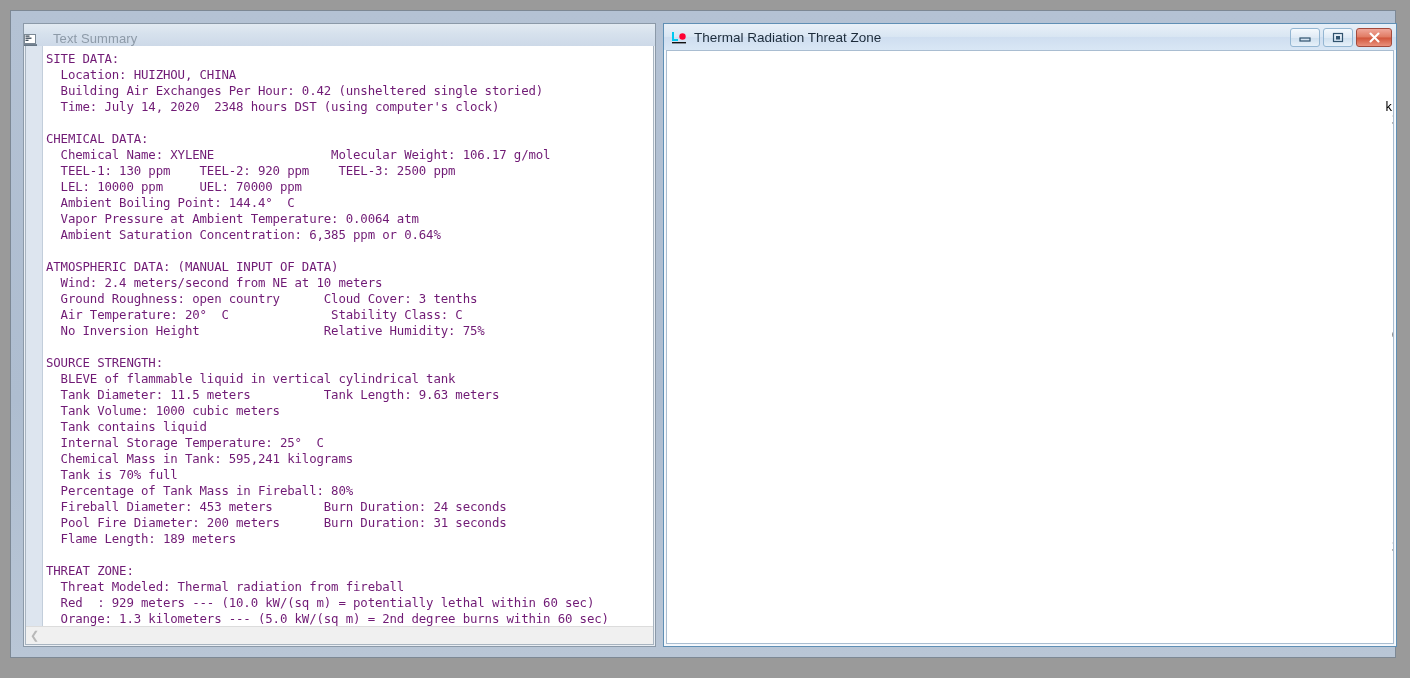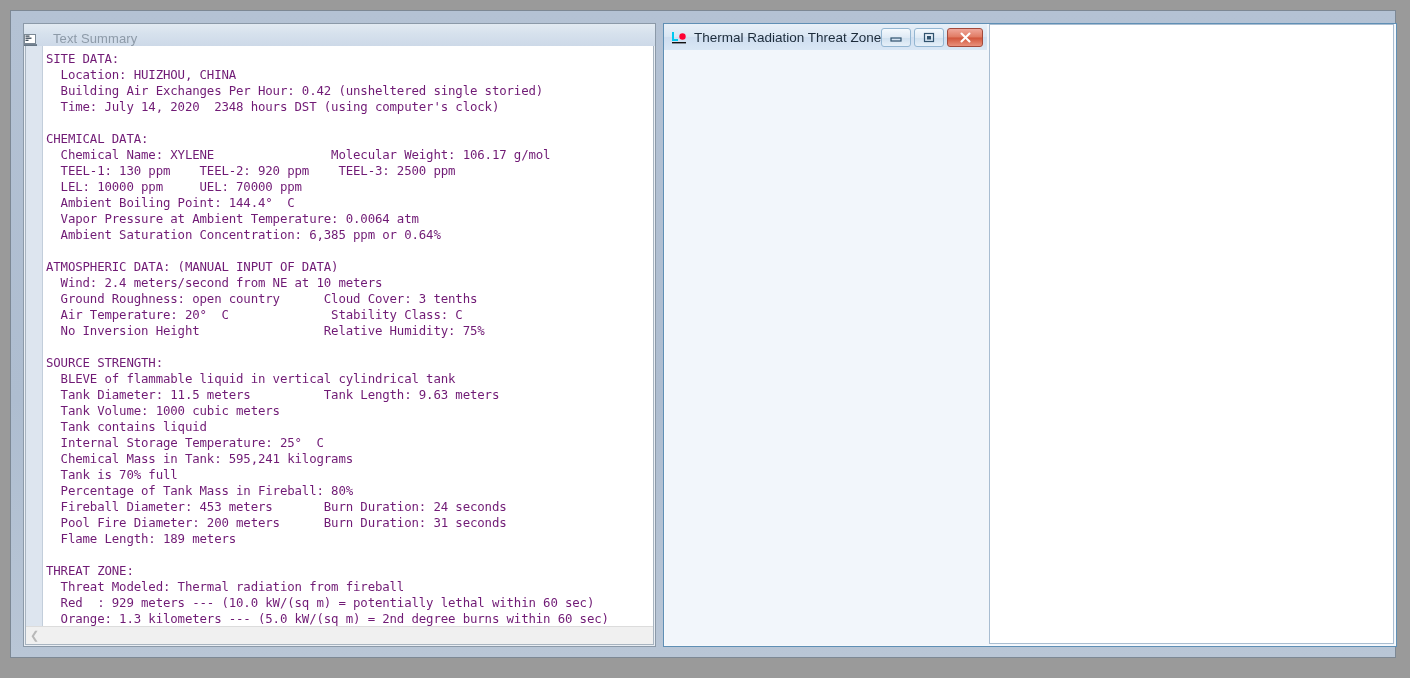--- a/index.html
+++ b/index.html
@@ -80,21 +80,21 @@
     background:#dde5ef;border-right:1px solid #c3cedb;
   }
 
   
   #threat-window{
     position:absolute;left:652px;top:12px;
     width:734px;height:624px;
     background:#f2f6fb;
     border:1px solid #5f8fb5;
     box-sizing:border-box;
-    display:flex;flex-direction:row;
+    display:flex;flex-direction:column;
     box-shadow:0 0 0 1px rgba(255,255,255,.4) inset;
   }
   #tw-titlebar{
     height:26px;flex:0 0 26px;
     background:linear-gradient(180deg,#e8f0f8 0%,#d9e6f3 48%,#cfdef0 52%,#d9e7f5 100%);
     display:flex;align-items:center;
     padding:0 4px 0 8px;box-sizing:border-box;
   }
   #tw-title{
     font-size:13.5px;color:#1c2b3a;margin-left:8px;white-space:nowrap;

